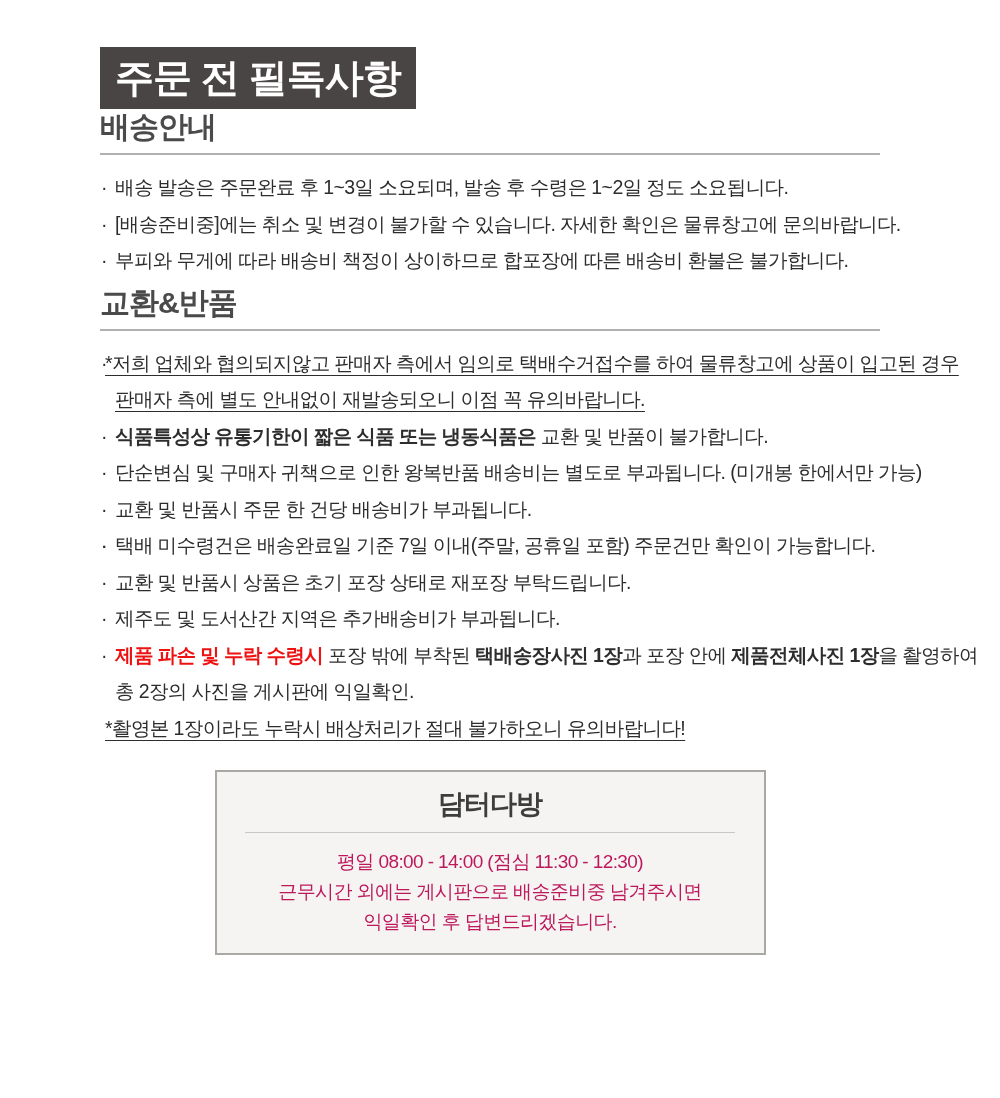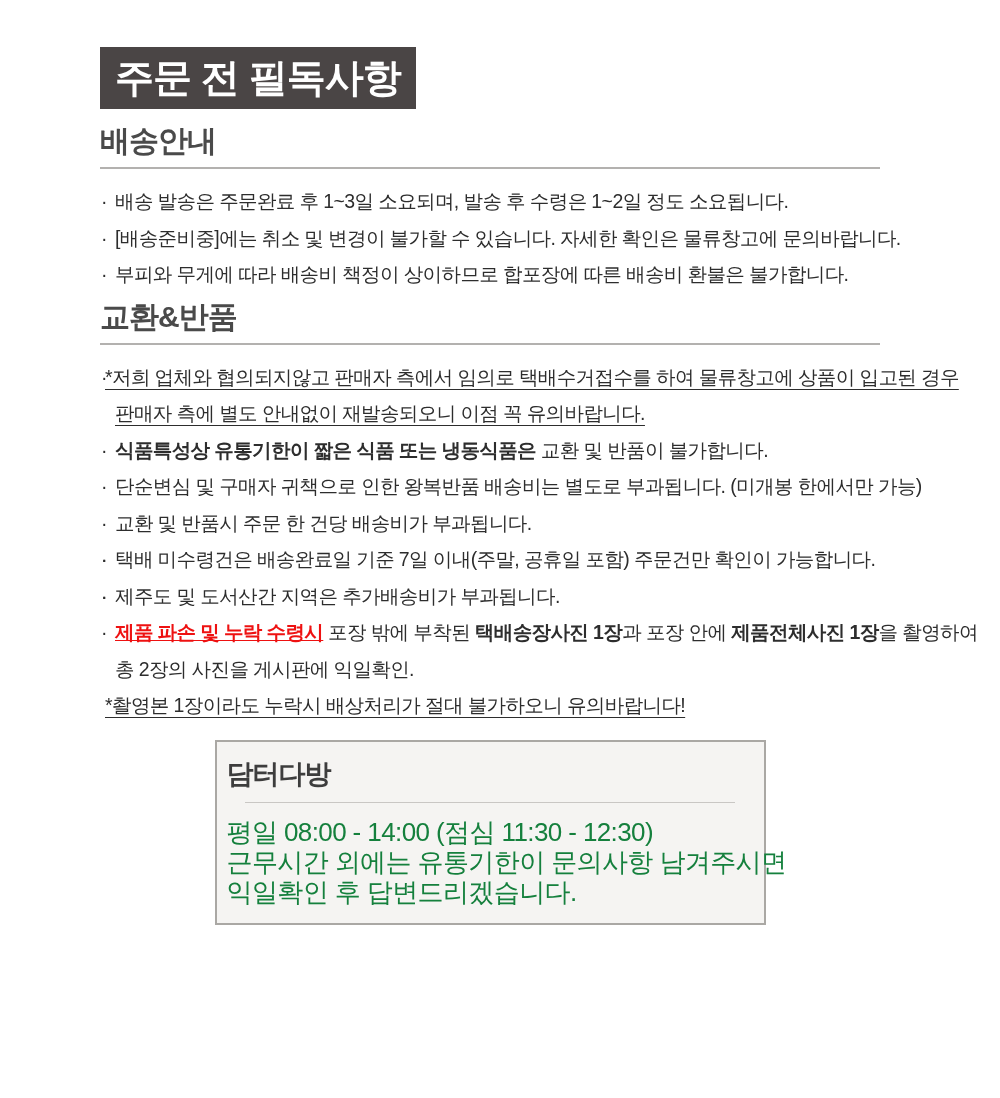--- a/index.html
+++ b/index.html
@@ -30,69 +30,68 @@
     padding:11px 15px 12px 15px;
     letter-spacing:-1px;
     white-space:nowrap;
   }
   .section-heading{
     font-size:30px;
     font-weight:bold;
     color:var(--heading-text);
     letter-spacing:-1px;
     line-height:36px;
-    margin-top:14px;
   }
   .section + .section .section-heading{margin-top:6px;}
   hr.section-divider{
     border:none;
     border-top:2px solid var(--divider);
     margin:8px 0 0 0;
   }
   .lines{margin-top:14px;}
   .line{
     position:relative;
     font-size:19.5px;
     line-height:36.5px;
     letter-spacing:-0.6px;
     padding-left:15px;
     white-space:nowrap;
   }
   .line .dot{position:absolute;left:1px;}
   .line .star{margin-left:-10px;}
   .u{text-decoration:underline;text-underline-offset:5px;}
   .b{font-weight:bold;}
-  .rb{font-weight:bold;color:var(--accent-red);text-decoration:underline;}
+  .rb{font-weight:bold;color:var(--accent-red);}
   .footer-box{
     width:551px;
     box-sizing:border-box;
-    margin:16px auto 0 auto;
+    margin:24px auto 0 auto;
     background:var(--box-bg);
     border:2px solid var(--box-border);
-    text-align:left;
+    text-align:center;
     padding:16px 10px 16px 10px;
   }
   .footer-title{
     font-size:27px;
     font-weight:bold;
     color:#3d3d3d;
     letter-spacing:-1px;
     line-height:32px;
   }
   hr.footer-divider{
     width:490px;
     border:none;
     border-top:1px solid var(--box-divider);
     margin:12px auto 14px auto;
   }
   .footer-line{
-    font-size:26px;
+    font-size:19px;
     line-height:30px;
     letter-spacing:-0.6px;
-    color:#15803d;
+    color:#be185d;
     white-space:nowrap;
   }
 </style>
 </head>
 <body>
 
 <div class="page">
 
   <div class="badge">주문 전 필독사항</div>
 
@@ -111,30 +110,30 @@
         <hr class="section-divider">
         <div class="lines">
           <div class="line"><span class="dot">·</span></div>
           <div class="line"><span class="u"><span class="star">*</span><span>저희 업체와 협의되지않고 판매자 측에서 임의로 택배수거접수를 하여 물류창고에 상품이 입고된 경우</span></span></div>
           <div class="line"><span class="u"><span>판매자 측에 별도 안내없이 재발송되오니 이점 꼭 유의바랍니다.</span></span></div>
           <div class="line"><span class="dot">·</span><span><span class="b">식품특성상 유통기한이 짧은 식품 또는 냉동식품은</span><span> 교환 및 반품이 불가합니다.</span></span></div>
           <div class="line"><span class="dot">·</span><span><span>단순변심 및 구매자 귀책으로 인한 왕복반품 배송비는 별도로 부과됩니다. (미개봉 한에서만 가능)</span></span></div>
           <div class="line"><span class="dot">·</span><span><span>교환 및 반품시 주문 한 건당 배송비가 부과됩니다.</span></span></div>
           <div class="line"><span class="dot">·</span></div>
           <div class="line"><span class="dot">·</span><span><span>택배 미수령건은 배송완료일 기준 7일 이내(주말, 공휴일 포함) 주문건만 확인이 가능합니다.</span></span></div>
-          <div class="line"><span class="dot">·</span></div>
+          <div class="line"><span class="dot">·</span><span><span>교환 및 반품시 상품은 초기 포장 상태로 재포장 부탁드립니다.</span></span></div>
           <div class="line"><span class="dot">·</span><span><span>제주도 및 도서산간 지역은 추가배송비가 부과됩니다.</span></span></div>
           <div class="line"><span class="dot">·</span><span><span class="rb">제품 파손 및 누락 수령시</span><span> 포장 밖에 부착된 </span><span class="b">택배송장사진 1장</span><span>과 포장 안에 </span><span class="b">제품전체사진 1장</span><span>을 촬영하여</span></span></div>
           <div class="line"><span><span>총 2장의 사진을 게시판에 익일확인.</span></span></div>
           <div class="line"><span class="u"><span class="star">*</span><span>촬영본 1장이라도 누락시 배상처리가 절대 불가하오니 유의바랍니다!</span></span></div>
         </div>
       </div>
     </div>
 
   <div class="footer-box">
     <div class="footer-title">담터다방</div>
     <hr class="footer-divider">
     <div class="footer-line">평일 08:00 - 14:00 (점심 11:30 - 12:30)</div>
-    <div class="footer-line">근무시간 외에는 유통기한이 문의사항 남겨주시면</div>
+    <div class="footer-line">근무시간 외에는 게시판으로 배송준비중 남겨주시면</div>
     <div class="footer-line">익일확인 후 답변드리겠습니다.</div>
   </div>
 
 </div>
 
 </body></html>

